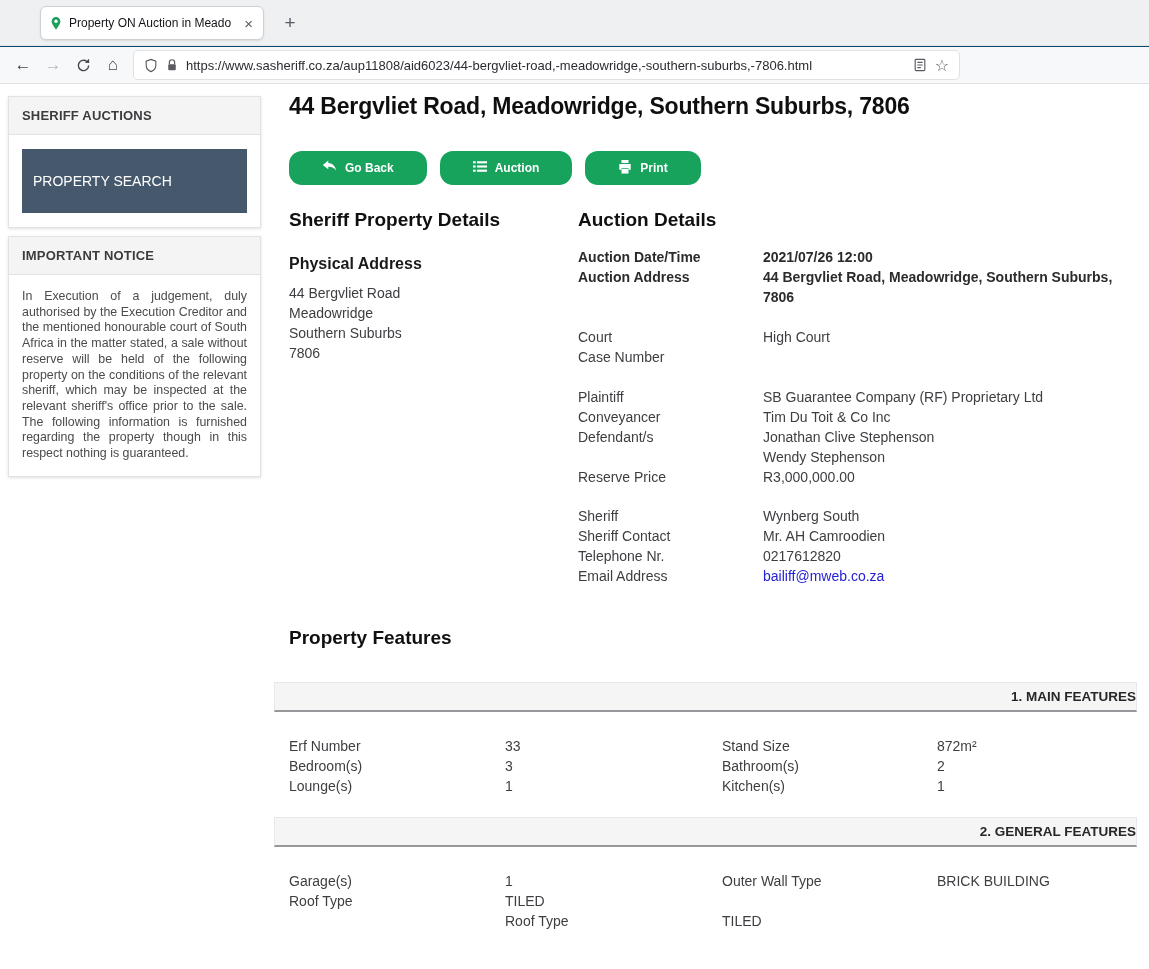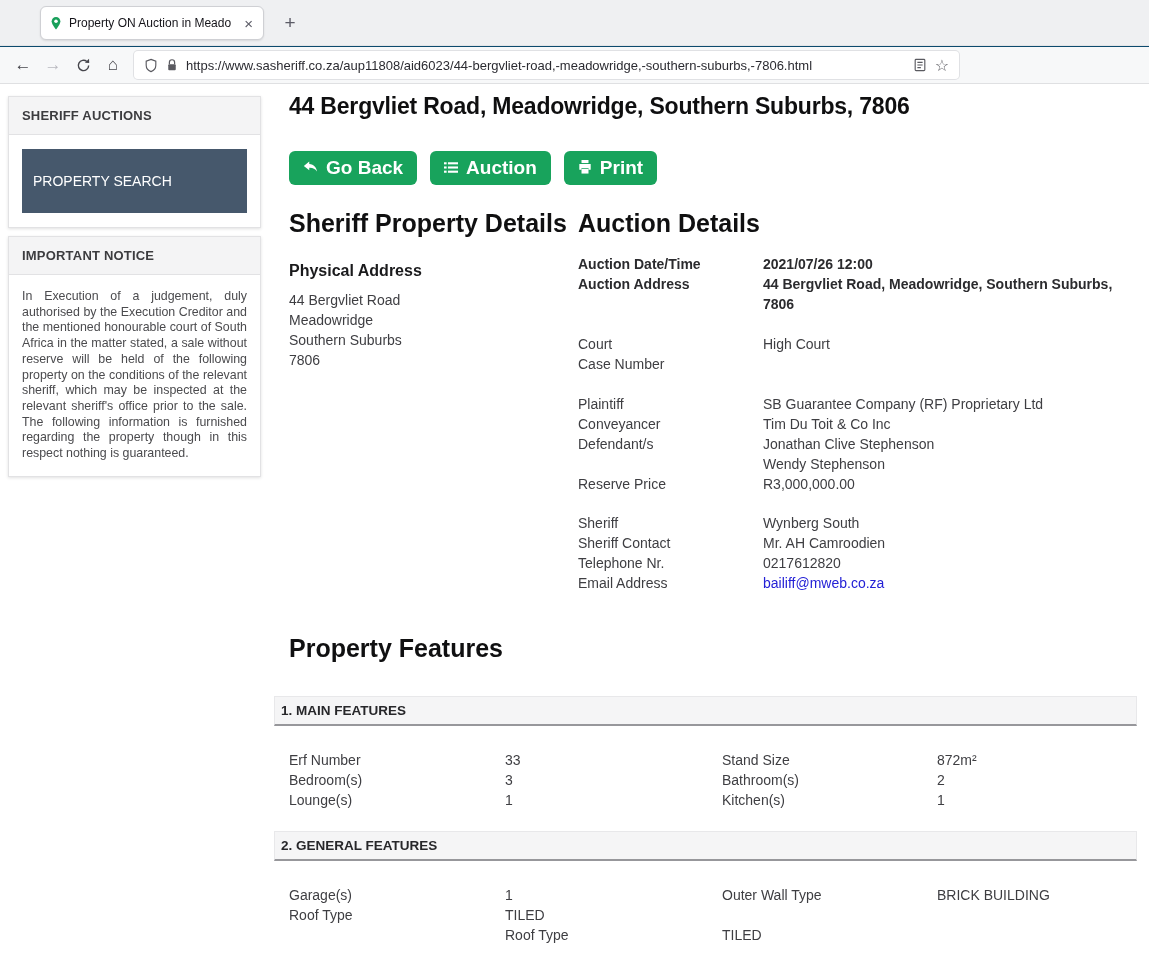--- a/index.html
+++ b/index.html
@@ -38,39 +38,39 @@
                  color:#3c3c3f; letter-spacing:.2px; }
   .card-body { padding:14px 13px; }
   .search-btn { display:block; width:100%; background:#46586c; color:#fff; border:none; text-align:left; font-size:14px;
                 padding:24px 11px; font-family:inherit; cursor:pointer; }
   .notice-text { font-size:12.4px; line-height:15.7px; color:#4b4b4e; text-align:justify; }
 
   .main { position:absolute; left:289px; right:12px; top:0; }
   .page-title { margin:9px 0 0; font-size:23px; font-weight:700; color:#0f0f10; letter-spacing:-0.2px; }
 
   .btn-row { margin-top:31px; display:flex; gap:13px; }
-  .btn { background:#18a35c; color:#fff; border:none; border-radius:6px; padding:0 14px; height:34px; display:inline-flex;
-         align-items:center; gap:8px; font-size:19px; font-weight:700; font-family:inherit; cursor:pointer; }
+  .btn { background:#18a35c; color:#fff; border:none; border-radius:13px; padding:0 33px; height:34px; display:inline-flex;
+         align-items:center; gap:8px; font-size:12px; font-weight:700; font-family:inherit; cursor:pointer; }
 
   .cols { display:grid; grid-template-columns:289px 1fr; margin-top:24px; }
-  .h2 { font-size:25px; font-weight:700; color:#101011; margin:0; }
+  .h2 { font-size:19px; font-weight:700; color:#101011; margin:0; }
   .h3 { font-size:16px; font-weight:700; color:#1a1a1c; margin:24px 0 10px; }
   .addr-line { font-size:14px; line-height:20px; color:#3e3e42; }
 
   .detail-group { display:grid; grid-template-columns:185px 1fr; font-size:14px; line-height:20px; color:#3e3e42; }
   .detail-group.bold { font-weight:700; color:#2b2b2e; }
   .dg1 { margin-top:16px; }
   .dg2 { margin-top:20px; }
   .dg3 { margin-top:20px; }
   .dg4 { margin-top:19px; }
   .dvalue.link { color:#2421d6; text-decoration:none; cursor:pointer; }
 
   .features-heading { margin-top:41px; }
   .feat-header { margin-left:-15px; margin-top:33px; background:#f5f5f6; border:1px solid #e8e8ea; border-bottom:2px solid #97979b;
-                 padding:6px 0 6px 6px; font-size:13.5px; font-weight:700; color:#27272a; }
+                 padding:6px 0 6px 6px; font-size:13.5px; font-weight:700; color:#27272a;text-align:right; }
   .feat-rows { display:grid; grid-template-columns:216px 217px 215px 1fr; font-size:14px; line-height:20px; color:#3e3e42;
                margin-top:24px; }
   .feat-header.second { margin-top:21px; }
 </style>
 </head>
 <body>
 
 <div class="screen">
 
   <div class="tabbar">

